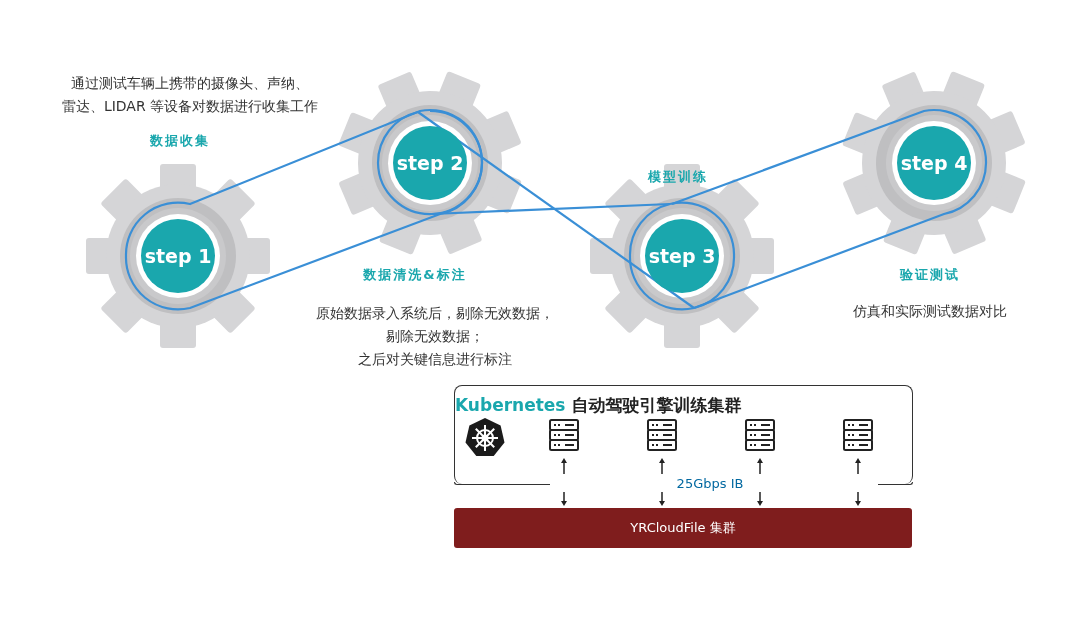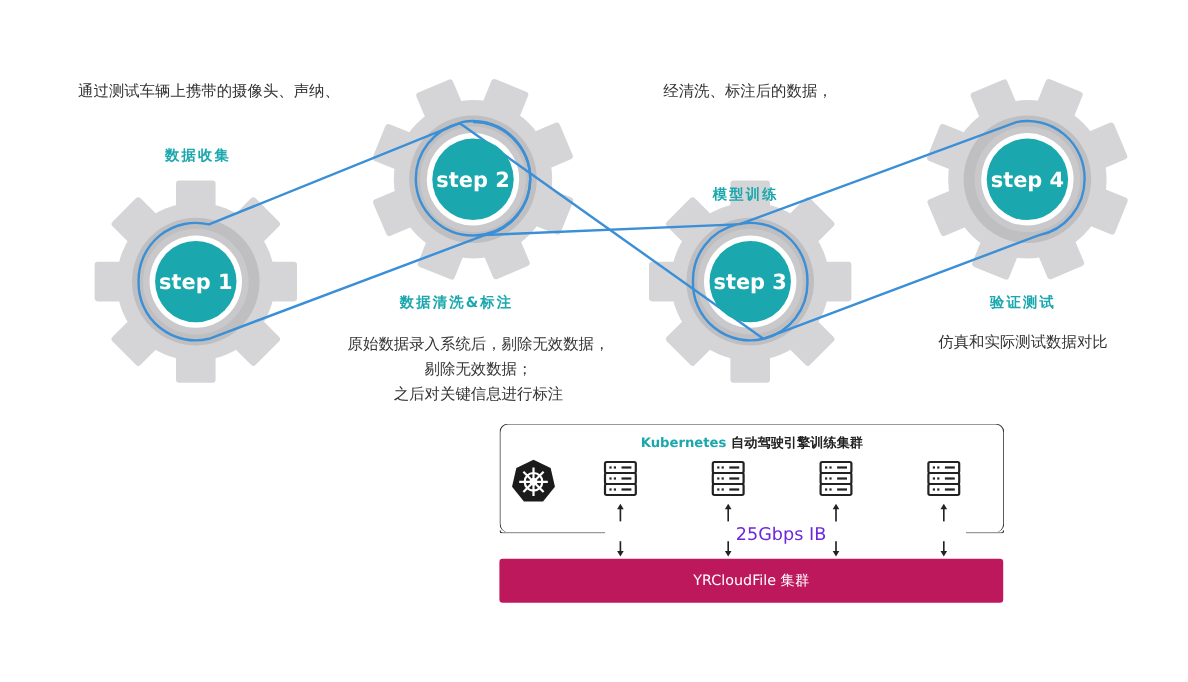--- a/index.html
+++ b/index.html
@@ -5,27 +5,27 @@
   html, body { margin: 0; padding: 0; background: #ffffff; }
   body { width: 1080px; height: 620px; position: relative; overflow: hidden;
          font-family: "DejaVu Sans", "Liberation Sans", sans-serif; color: #333; }
   .abs { position: absolute; }
   .desc { font-size: 14px; color: #333; text-align: center; line-height: 23px; white-space: nowrap; }
   .title { font-size: 13px; font-weight: bold; color: #1aa7ad; text-align: center; letter-spacing: 2px; white-space: nowrap; }
   svg.scene { position: absolute; left: 0; top: 0; }
   .step-label { font-family: "DejaVu Sans", sans-serif; font-weight: bold; font-size: 19px; fill: #ffffff; }
   .cluster { position: absolute; left: 454px; top: 385px; width: 457px; height: 98px;
              border: 1.5px solid #333; border-radius: 8px; border-bottom: none; }
-  .cluster-title { position: absolute; left: 0; right: 0; top: 8px; text-align: center;
-                   font-size: 12px; font-weight: bold; color: #222; white-space: nowrap; }
+  .cluster-title { position: absolute; left: 0; right: 0; top: 8px; 
+                   font-size: 17px; font-weight: bold; color: #222; white-space: nowrap; }
   .cluster-title .k8s { color: #1aa7ad; }
   .ib-label { position: absolute; left: 650px; top: 476px; width: 120px; text-align: center;
-              font-size: 16px; color: #6d28d9; }
+              font-size: 13px; color: #0369a1; }
   .storage { position: absolute; left: 454px; top: 508px; width: 458px; height: 40px;
-             background: #be185d; border-radius: 3px; color: #fff; font-size: 13px;
+             background: #7f1d1d; border-radius: 3px; color: #fff; font-size: 13px;
              display: flex; align-items: center; justify-content: center; }
 </style>
 </head>
 <body>
 
 <svg class="scene" width="1080" height="620" viewBox="0 0 1080 620">
   <defs>
     <g id="gear">
 
       <g fill="#d5d5d7">
@@ -85,25 +85,25 @@
     <text class="step-label" x="682" y="263" text-anchor="middle">step 3</text>
   </g>
   <g>
     <circle cx="934" cy="163" r="37" fill="#1aa7ad"></circle>
     <text class="step-label" x="934" y="170" text-anchor="middle">step 4</text>
   </g>
 </svg>
 
 <div class="abs desc" style="left:10px; top:72px; width:360px;">
   <div>通过测试车辆上携带的摄像头、声纳、</div>
+  <div>雷达、LIDAR 等设备对数据进行收集工作</div>
 </div>
 <div class="abs title" style="left:80px; top:132px; width:200px;">数据收集</div>
 
 <div class="abs desc" style="left:530px; top:72px; width:300px;">
-  <div>经清洗、标注后的数据，</div>
 </div>
 <div class="abs title" style="left:578px; top:132px; width:200px;margin-top:36px;">模型训练</div>
 
 <div class="abs title" style="left:300px; top:266px; width:230px;">数据清洗&amp;标注</div>
 <div class="abs desc" style="left:290px; top:302px; width:290px;">
   <div>原始数据录入系统后，剔除无效数据，</div>
   <div>剔除无效数据；</div>
   <div>之后对关键信息进行标注</div>
 </div>
 

